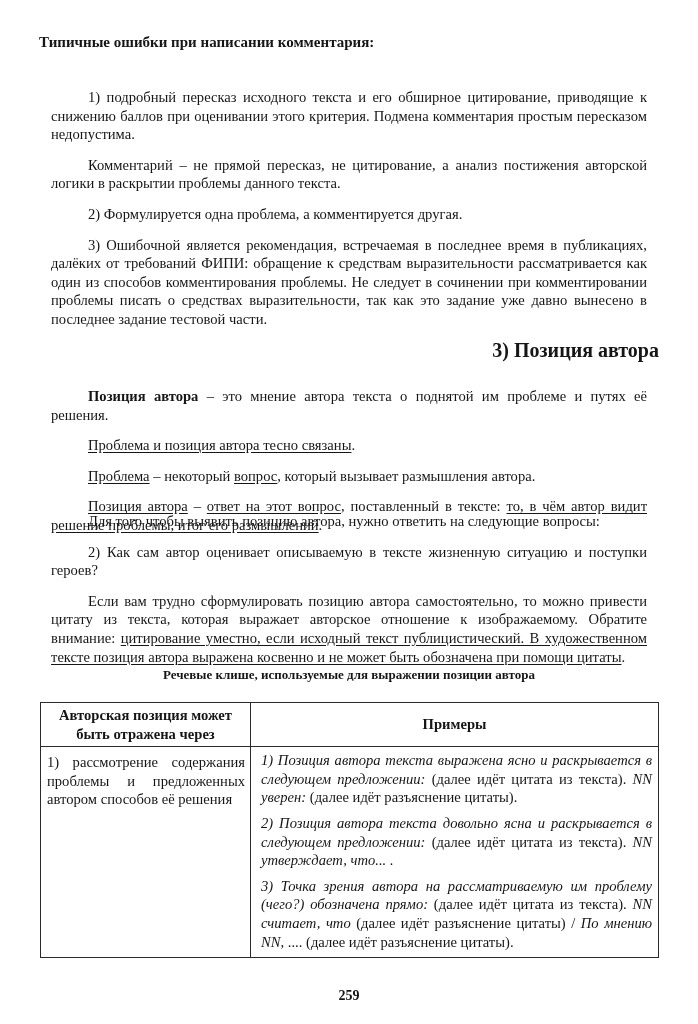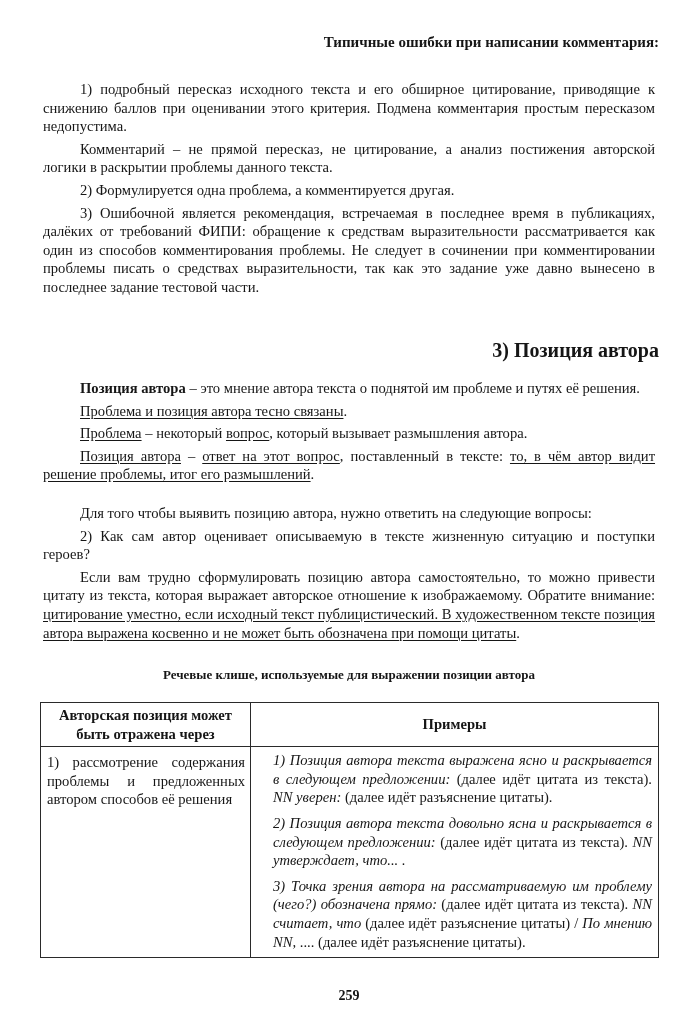--- a/index.html
+++ b/index.html
@@ -6,23 +6,23 @@
   body {
     width: 698px; height: 1024px; position: relative; overflow: hidden;
     font-family: "Liberation Serif", "DejaVu Serif", serif;
     color: #161616;
     font-size: 14.6px;
     line-height: 18.6px;
   }
   .page { position: absolute; left: 39px; top: 0; width: 620px; }
   .title {
     position: absolute; left: 0; width: 620px; top: 33px;
-    text-align: right; font-weight: bold; font-size: 15px;
+    text-align: left; font-weight: bold; font-size: 15px;
   }
-  .para { text-align: justify; margin: 4px; text-indent: 37px; }
+  .para { text-align: justify; margin: 12px; text-indent: 37px; }
   .block { position: absolute; left: 0; width: 620px; }
   .u { text-decoration: underline; text-underline-offset: 2px; }
   .b { font-weight: bold; }
   .i { font-style: italic; }
   .h2 {
     position: absolute; left: 0; width: 620px; top: 341px;
     text-align: right; font-weight: bold; font-size: 20px;
   }
   .h3 {
     position: absolute; left: 0; width: 620px; top: 666px;
@@ -35,21 +35,21 @@
   table.clichés td, table.clichés th {
     border: 1.5px solid #2a2a2a; vertical-align: top;
     font-size: 14.6px; line-height: 18.6px;
   }
   table.clichés th { font-weight: bold; text-align: center; vertical-align: middle; }
   .col1 { width: 198px; }
   th.col1 { padding: 3px 2px 3px 2px; height: 36px; }
   th.col2 { padding: 3px 14px; }
   td.col1 { padding: 6px 5px 6px 6px; text-align: justify; }
   td.col2 { padding: 4px 6px 6px 6px; }
-  .ex { text-align: justify; margin: 0 0 7px 16px; }
+  .ex { text-align: justify; margin: 0 0 7px 4px; }
   .ex:last-child { margin-bottom: 0; }
   .pagenum {
     position: absolute; left: 0; width: 698px; top: 973px;
     text-align: center; font-weight: bold; font-size: 14px; margin-top: 14px;
   }
 </style>
 </head>
 <body>
 
 <div class="page">

